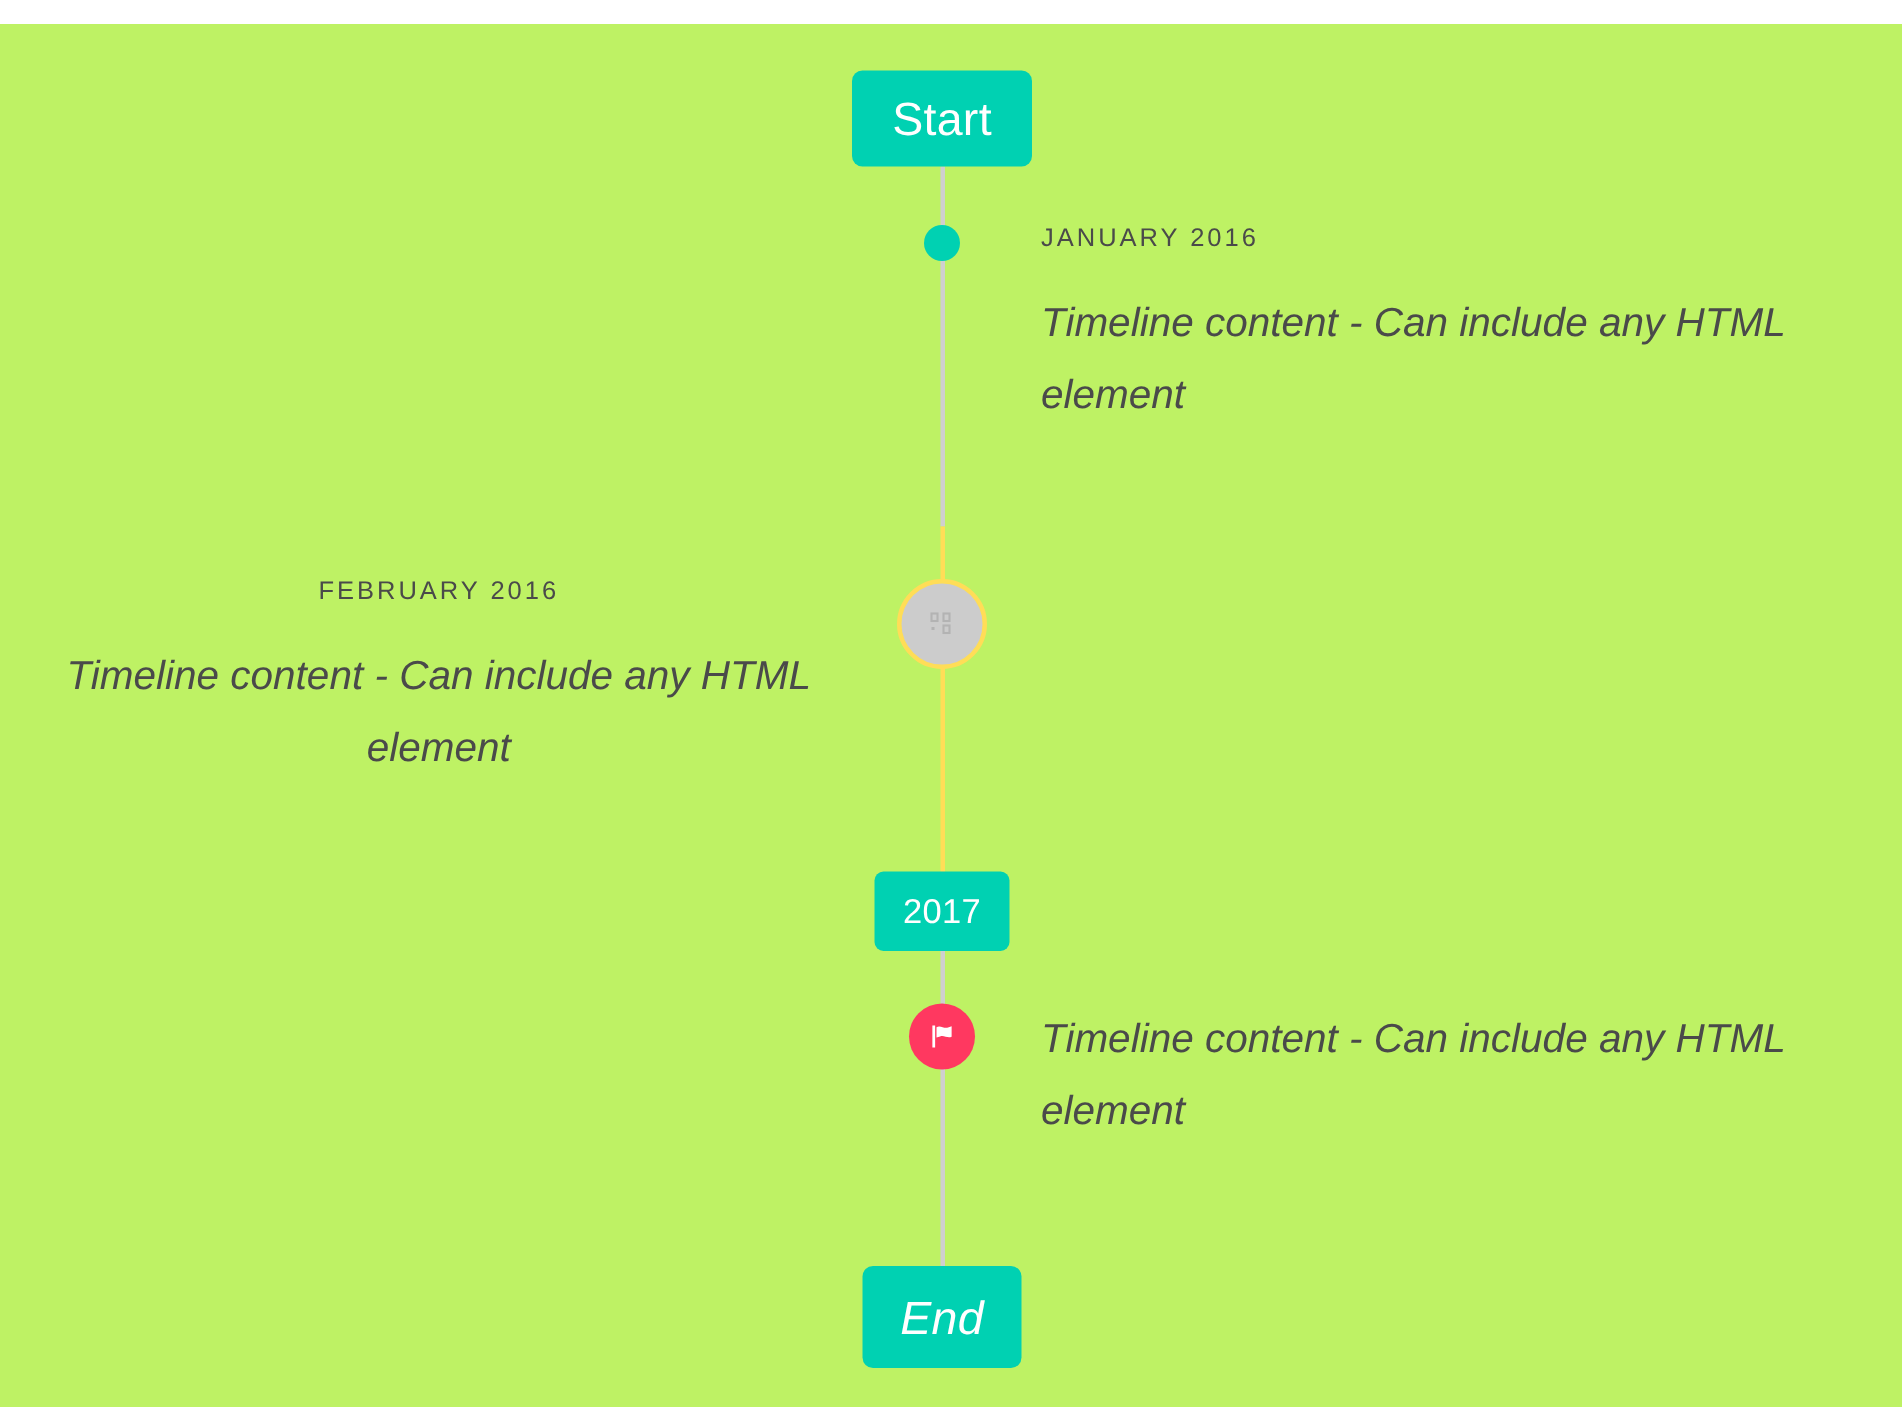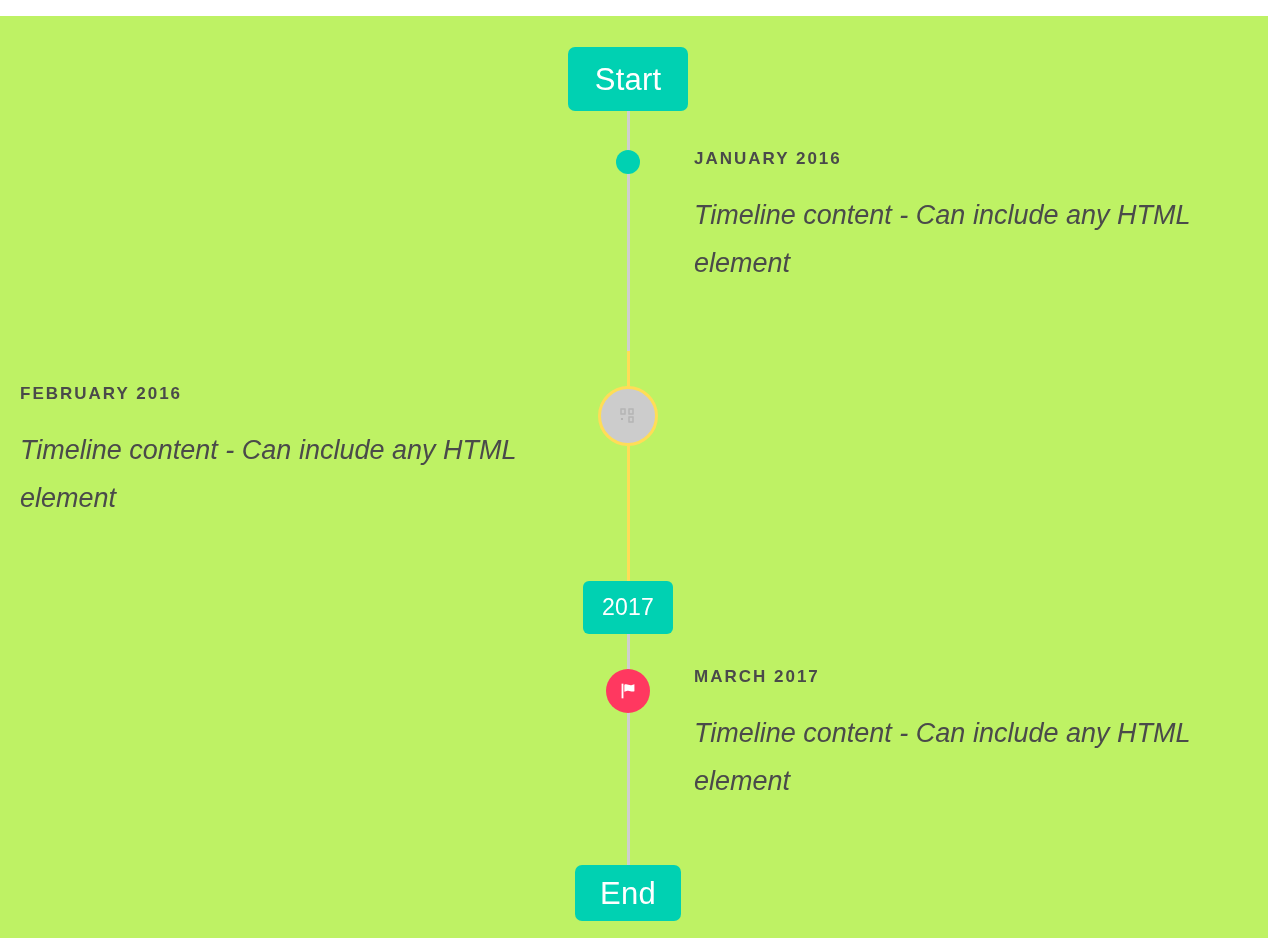--- a/index.html
+++ b/index.html
@@ -46,21 +46,21 @@
     align-items: center;
     justify-content: center;
     box-sizing: border-box;
     font-size: 31px;
     line-height: 1;
     letter-spacing: 0.2px;
     z-index: 3;
     user-select: none;
   }
   .pill-start { top: 31px;  width: 120px; height: 64px; }
-  .pill-end   { top: 849px; width: 106px; height: 56px; }
+  .pill-end   { top: 828px; width: 106px; height: 68px; font-style: italic; }
   .pill-year {
     top: 565px;
     width: 90px;
     height: 53px;
     font-size: 23px;
     border-radius: 6px;
   }
 
   
   .marker {
@@ -111,26 +111,26 @@
     box-sizing: border-box;
   }
   .entry-right {
     left: 694px;
     width: 530px;
     text-align: left;
   }
   .entry-left {
     left: 20px;
     width: 545px;
-    text-align: left;
+    text-align: center;
   }
 
   .entry-heading {
     font-size: 17px;
-    font-weight: bold;
+    font-weight: normal;
     letter-spacing: 2.0px;
     color: #4a4a4a;
     text-transform: uppercase;
     margin: 0 0 22px 0;
     line-height: 1.1;
     white-space: nowrap;
   }
   .entry-left .entry-heading { letter-spacing: 2.0px; }
 
   .entry-body {
@@ -182,19 +182,18 @@
 
   <div class="marker marker-flag">
     <span>
       <svg viewBox="0 0 24 24" width="22" height="22" aria-hidden="true">
         <rect x="5" y="4" width="2" height="16" fill="#ffffff"></rect>
         <path d="M8 5.2 C11 3.6 13.6 6.6 16.4 5.4 L19 4.6 L19 12.2 C16 13.6 13.4 10.8 10.6 12 L8 12.8 Z" fill="#ffffff"></path>
       </svg>
     </span>
   </div>
   <div class="entry entry-right entry-mar">
-    <div class="entry-heading">MARCH 2017</div>
     <div class="entry-body">Timeline content - Can include any HTML element</div>
   </div>
 
   <div class="pill pill-end">End</div>
 
 </div>
 
 </body></html>

